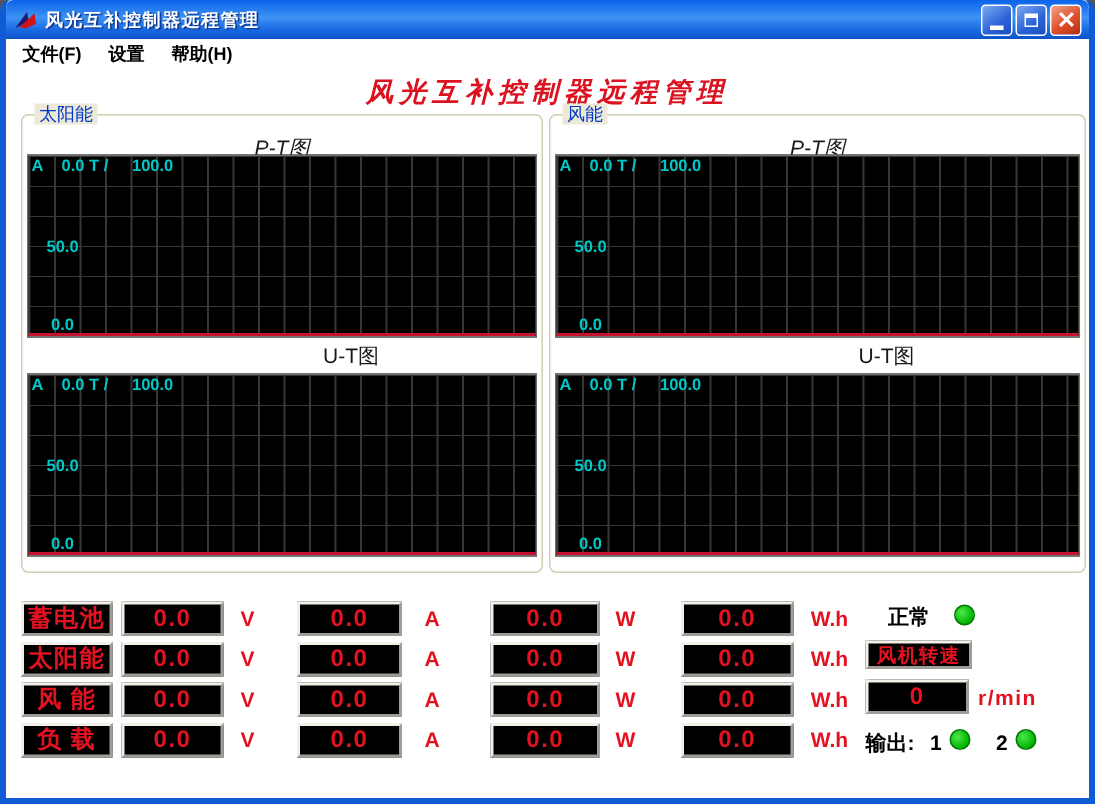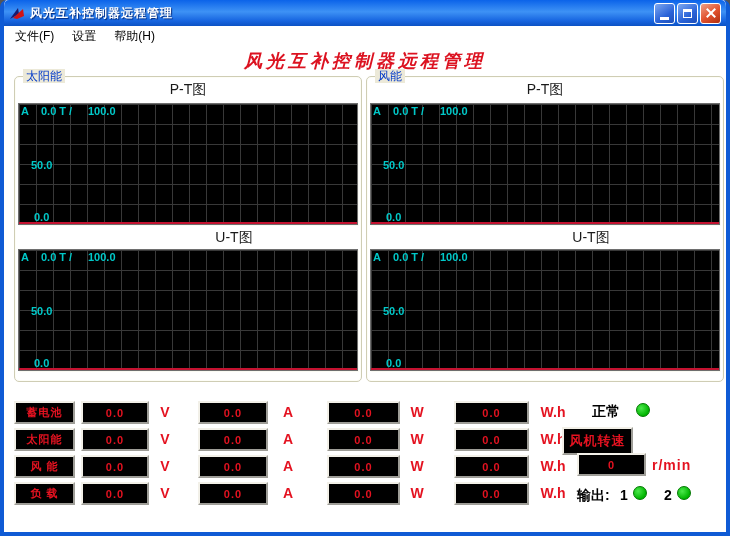--- a/index.html
+++ b/index.html
@@ -21,69 +21,69 @@
     display:flex;align-items:center;justify-content:center;box-sizing:border-box;cursor:default;}
   .tb-btn.minmax{background:linear-gradient(145deg,#7DA8F0,#2A63D8 60%,#1E4FB8);}
   .tb-btn.close{background:linear-gradient(145deg,#F0A088,#E0502C 55%,#B02E10);}
   .glyph-min{width:9px;height:3px;background:#fff;margin-top:10px;}
   .glyph-max{width:9px;height:9px;box-sizing:border-box;border:1px solid #fff;border-top:3px solid #fff;}
   .glyph-close{position:relative;width:12px;height:12px;}
   .glyph-close::before,.glyph-close::after{content:"";position:absolute;left:5px;top:0;width:2px;height:12px;background:#fff;}
   .glyph-close::before{transform:rotate(45deg);}
   .glyph-close::after{transform:rotate(-45deg);}
   
-  .menubar{height:21px;display:flex;align-items:center;padding-left:2px;font-size:12px;color:#000;}
+  .menubar{height:21px;display:flex;align-items:center;padding-left:2px;font-size:12px;color:#000;font-weight:bold;}
   .menu-item{padding:2px 9px;cursor:default;}
   
   .client{position:absolute;top:47px;left:0;right:0;bottom:18px;}
   .heading{position:absolute;top:2px;left:0;width:100%;text-align:center;
     color:#DC1220;font-size:18px;font-weight:bold;font-style:italic;letter-spacing:4px;}
   .groupbox{position:absolute;top:29px;height:304px;border:1px solid #CFCDB4;border-radius:5px;
     box-shadow:inset 0 0 0 1px #FDFDF6;}
   .group-solar{left:10px;width:346px;}
   .group-wind{left:362px;width:356px;}
   .group-label{position:absolute;top:-8px;left:8px;background:#ECE9D8;padding:0 3px;
     color:#0038C8;font-size:12px;line-height:14px;}
   .chart-title{position:absolute;left:0;width:100%;text-align:center;color:#1A1A1A;font-size:14px;}
-  .ct1{top:4px;} .ct2{top:152px;padding-left:46px;}
+  .ct1{top:13px;font-style:italic;} .ct2{top:152px;padding-left:46px;}
   .chart{position:absolute;left:3px;right:3px;height:120px;background-color:#000;
     background-image:linear-gradient(to right,#383838 1px,transparent 1px),
                      linear-gradient(to bottom,#383838 1px,transparent 1px);
     background-size:17px 100%,100% 20px;
     border:1px solid #6E6E6E;box-shadow:1px 1px 0 #FBFBF4;}
   .chart1{top:26px;} .chart2{top:172px;}
   .axis-line{position:absolute;left:0;bottom:0;width:100%;height:2px;background:#C41230;}
   .clab{position:absolute;color:#00C8C8;font-size:11px;font-weight:bold;white-space:pre;}
   .clab-corner{left:2px;top:1px;}
   .clab-t{left:22px;top:1px;}
   .clab-max{left:69px;top:1px;}
   .clab-mid{left:12px;top:55px;}
   .clab-min{left:15px;bottom:1px;}
   
   .readings{position:absolute;left:0;top:352px;width:100%;height:116px;}
   .r-row{position:absolute;left:0;width:100%;height:23px;}
   .r0{top:2px;} .r1{top:29px;} .r2{top:56px;} .r3{top:83px;padding-left:16px;}
   .led-box{position:absolute;height:23px;box-sizing:border-box;background:#000;
     border:2px outset #F2F0E8;display:flex;align-items:center;justify-content:center;
-    color:#E41220;font-size:11px;font-weight:bold;letter-spacing:1px;white-space:pre;}
+    color:#E41220;font-size:16px;font-weight:bold;letter-spacing:1px;white-space:pre;}
   .c-label{left:10px;width:61px;}
   .c-v1{left:77px;width:68px;}
   .c-v2{left:194px;width:70px;}
   .c-v3{left:323px;width:73px;}
   .c-v4{left:450px;width:75px;}
   .unit{position:absolute;top:3px;width:36px;text-align:center;color:#E41220;
     font-size:14px;font-weight:bold;}
   .c-u1{left:143px;} .c-u2{left:266px;} .c-u3{left:395px;} .c-u4{left:528px;width:42px;}
   
   .blk{position:absolute;color:#000;font-weight:bold;font-size:14px;}
   .normal-label{left:588px;top:356px;}
   .dot{position:absolute;width:14px;height:14px;border-radius:50%;
     background:radial-gradient(circle at 35% 35%,#4CE84C,#00B400 70%);border:1px solid #007800;box-sizing:border-box;}
   .dot-normal{left:632px;top:356px;}
-  .fan-label-box{left:558px;top:380px;width:71px;height:28px;}
+  .fan-label-box{left:573px;top:380px;width:71px;height:19px;}
   .fan-value-box{left:573px;top:406px;width:69px;height:23px;}
   .fan-unit{position:absolute;left:648px;top:410px;color:#E41220;font-size:14px;font-weight:bold;letter-spacing:1px;}
   .output-label{left:573px;top:440px;}
   .out-num{position:absolute;top:440px;color:#000;font-weight:bold;font-size:14px;}
   .o1{left:616px;} .o2{left:660px;}
   .dot-o1{left:629px;top:439px;} .dot-o2{left:673px;top:439px;}
   
   .statusbar{position:absolute;left:0;right:0;bottom:0;height:18px;background:#ECE9D8;
     border-top:1px solid #B8B4A2;box-shadow:inset 0 1px 0 #FFFFFF;font-size:12px;color:#000;}
   .sb-text{position:absolute;top:2px;white-space:nowrap;}

